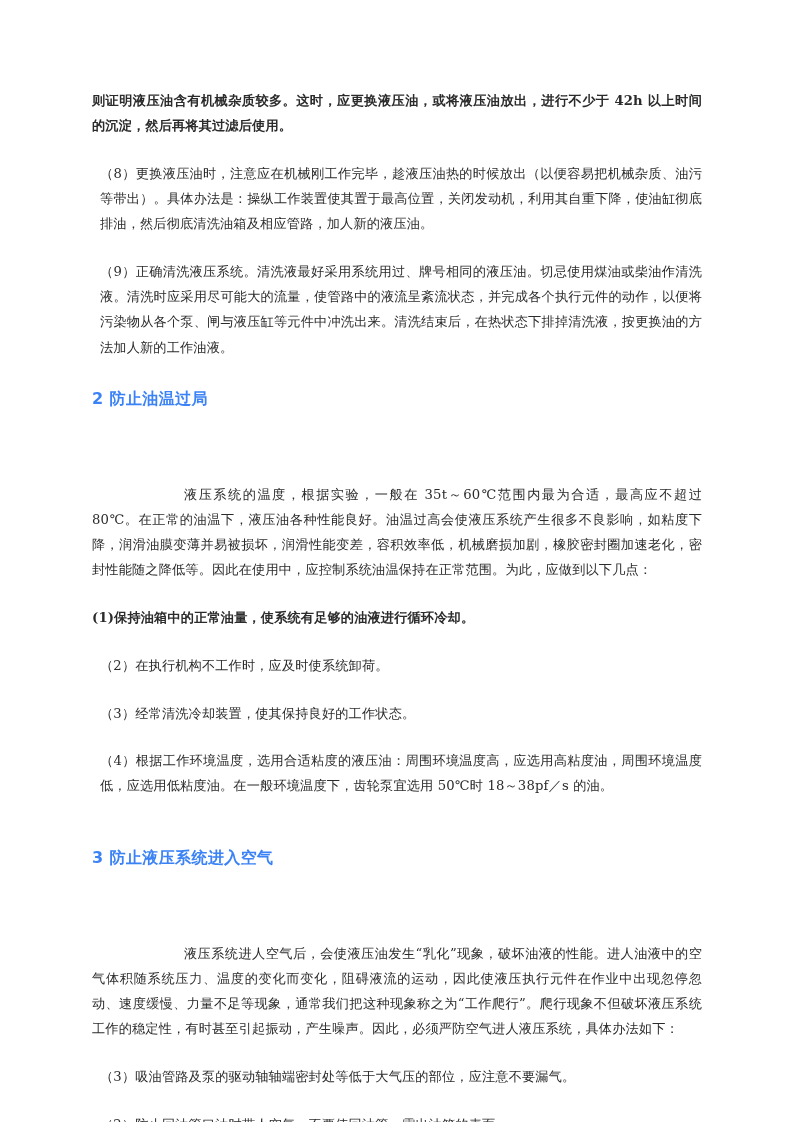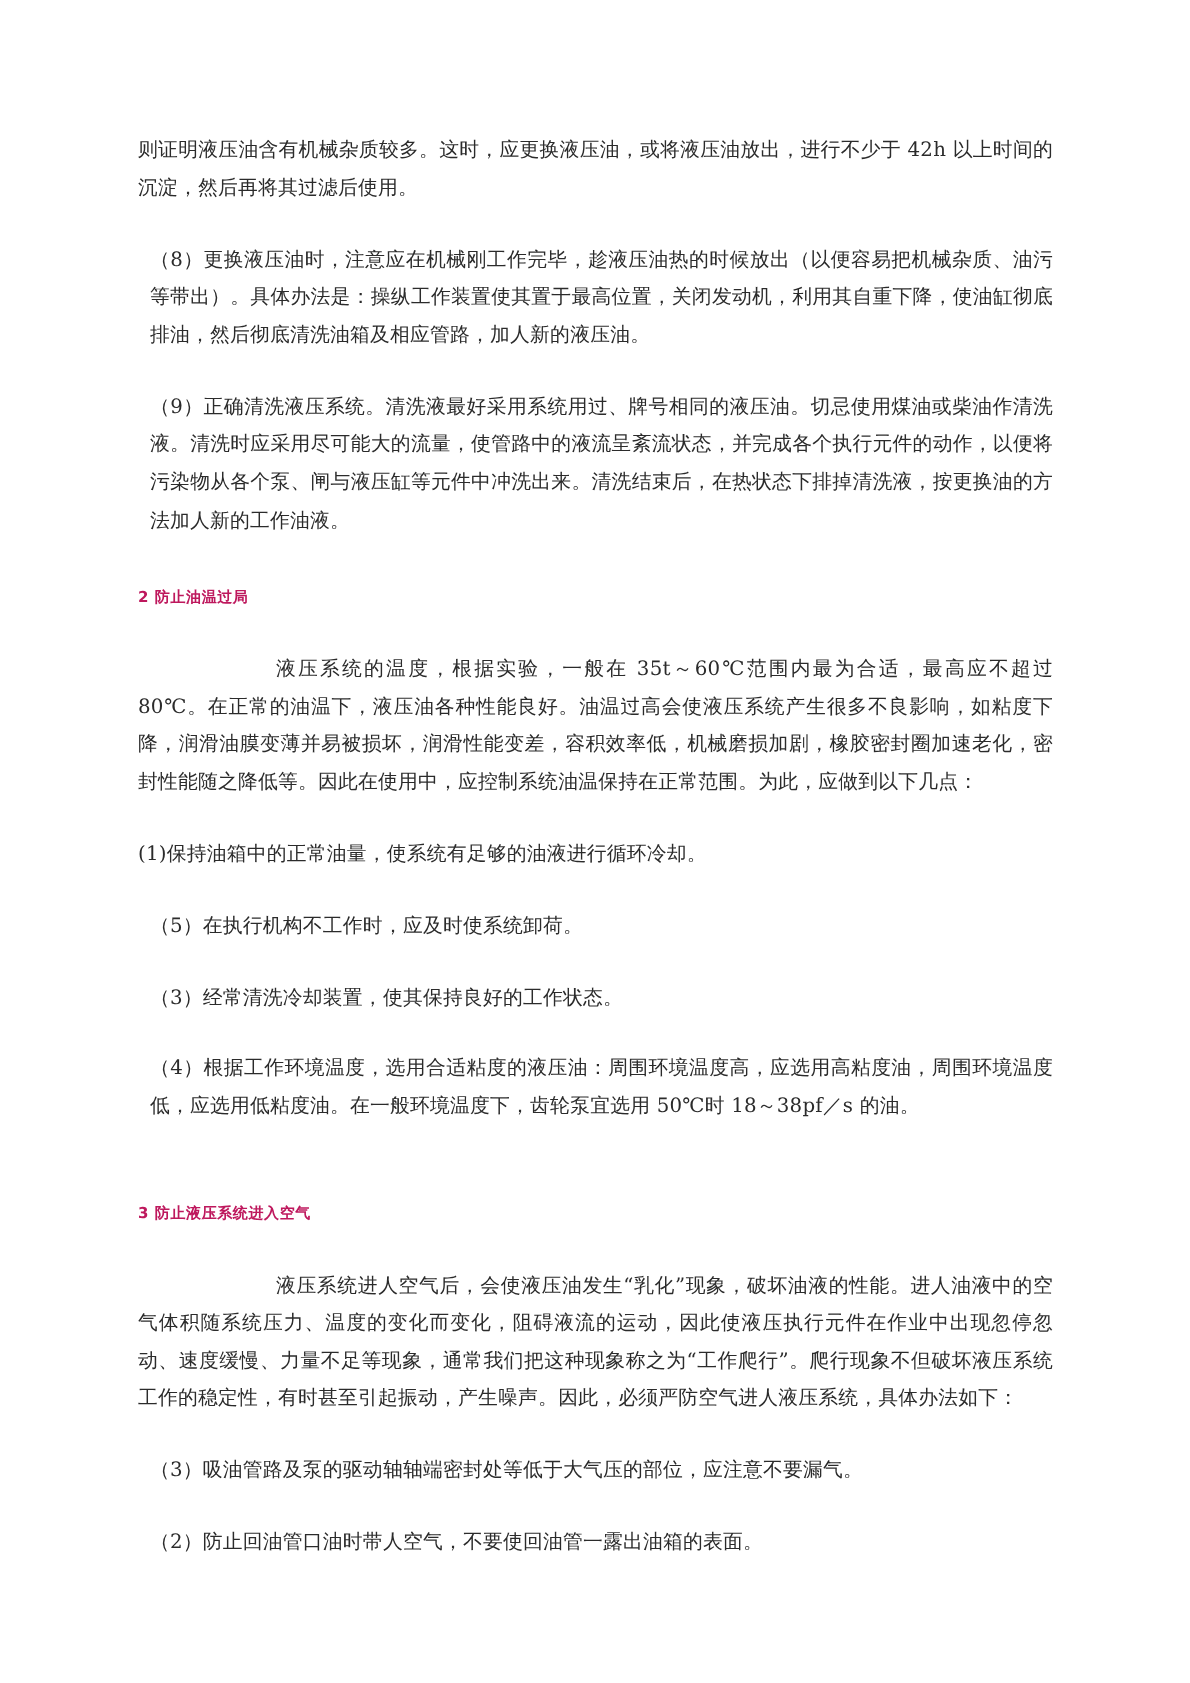--- a/index.html
+++ b/index.html
@@ -28,34 +28,36 @@
     font-size: 13.2px;
     line-height: 25.2px;
     color: #2b2b2b;
     text-align: justify;
     text-justify: inter-ideograph;
     margin: 0 0 12.5px 0;
     letter-spacing: 0.15px;
   }
   .para.flush {
     text-indent: 0;
+    font-weight: bold;
   }
   .para.indent-1 {
     text-indent: 0;
     padding-left: 8px;
   }
   .para.indent-big {
     text-indent: 92px;
+    margin-top: 48px;
   }
   .heading {
     font-family: "DejaVu Sans", "Liberation Sans", sans-serif;
-    font-size: 10px;
+    font-size: 16px;
     line-height: 25px;
     font-weight: bold;
-    color: #be185d;
+    color: #3b82f6;
     margin: 0 0 12.5px 0;
     letter-spacing: 0.4px;
   }
   .spacer-sm { height: 10px; }
   .spacer-md { height: 14px; }
 </style>
 </head>
 <body>
 
 <div class="page">
@@ -78,21 +80,21 @@
     <div class="spacer-sm"></div>
 
     <p class="para indent-big">液压系统的温度，根据实验，一般在 35t～60℃范围内最为合适，最高应不超过 80℃。在正常的油温下，液压油各种性能良好。油温过高会使液压系统产生很多不良影响，如粘度下降，润滑油膜变薄并易被损坏，润滑性能变差，容积效率低，机械磨损加剧，橡胶密封圈加速老化，密封性能随之降低等。因此在使用中，应控制系统油温保持在正常范围。为此，应做到以下几点：</p>
 
     <div class="spacer-sm"></div>
 
     <p class="para flush">(1)保持油箱中的正常油量，使系统有足够的油液进行循环冷却。</p>
 
     <div class="spacer-sm"></div>
 
-    <p class="para indent-1">（5）在执行机构不工作时，应及时使系统卸荷。</p>
+    <p class="para indent-1">（2）在执行机构不工作时，应及时使系统卸荷。</p>
 
     <div class="spacer-sm"></div>
 
     <p class="para indent-1">（3）经常清洗冷却装置，使其保持良好的工作状态。</p>
 
     <div class="spacer-sm"></div>
 
     <p class="para indent-1">（4）根据工作环境温度，选用合适粘度的液压油：周围环境温度高，应选用高粘度油，周围环境温度低，应选用低粘度油。在一般环境温度下，齿轮泵宜选用 50℃时 18～38pf／s 的油。</p>
 
     <div class="spacer-sm"></div>

